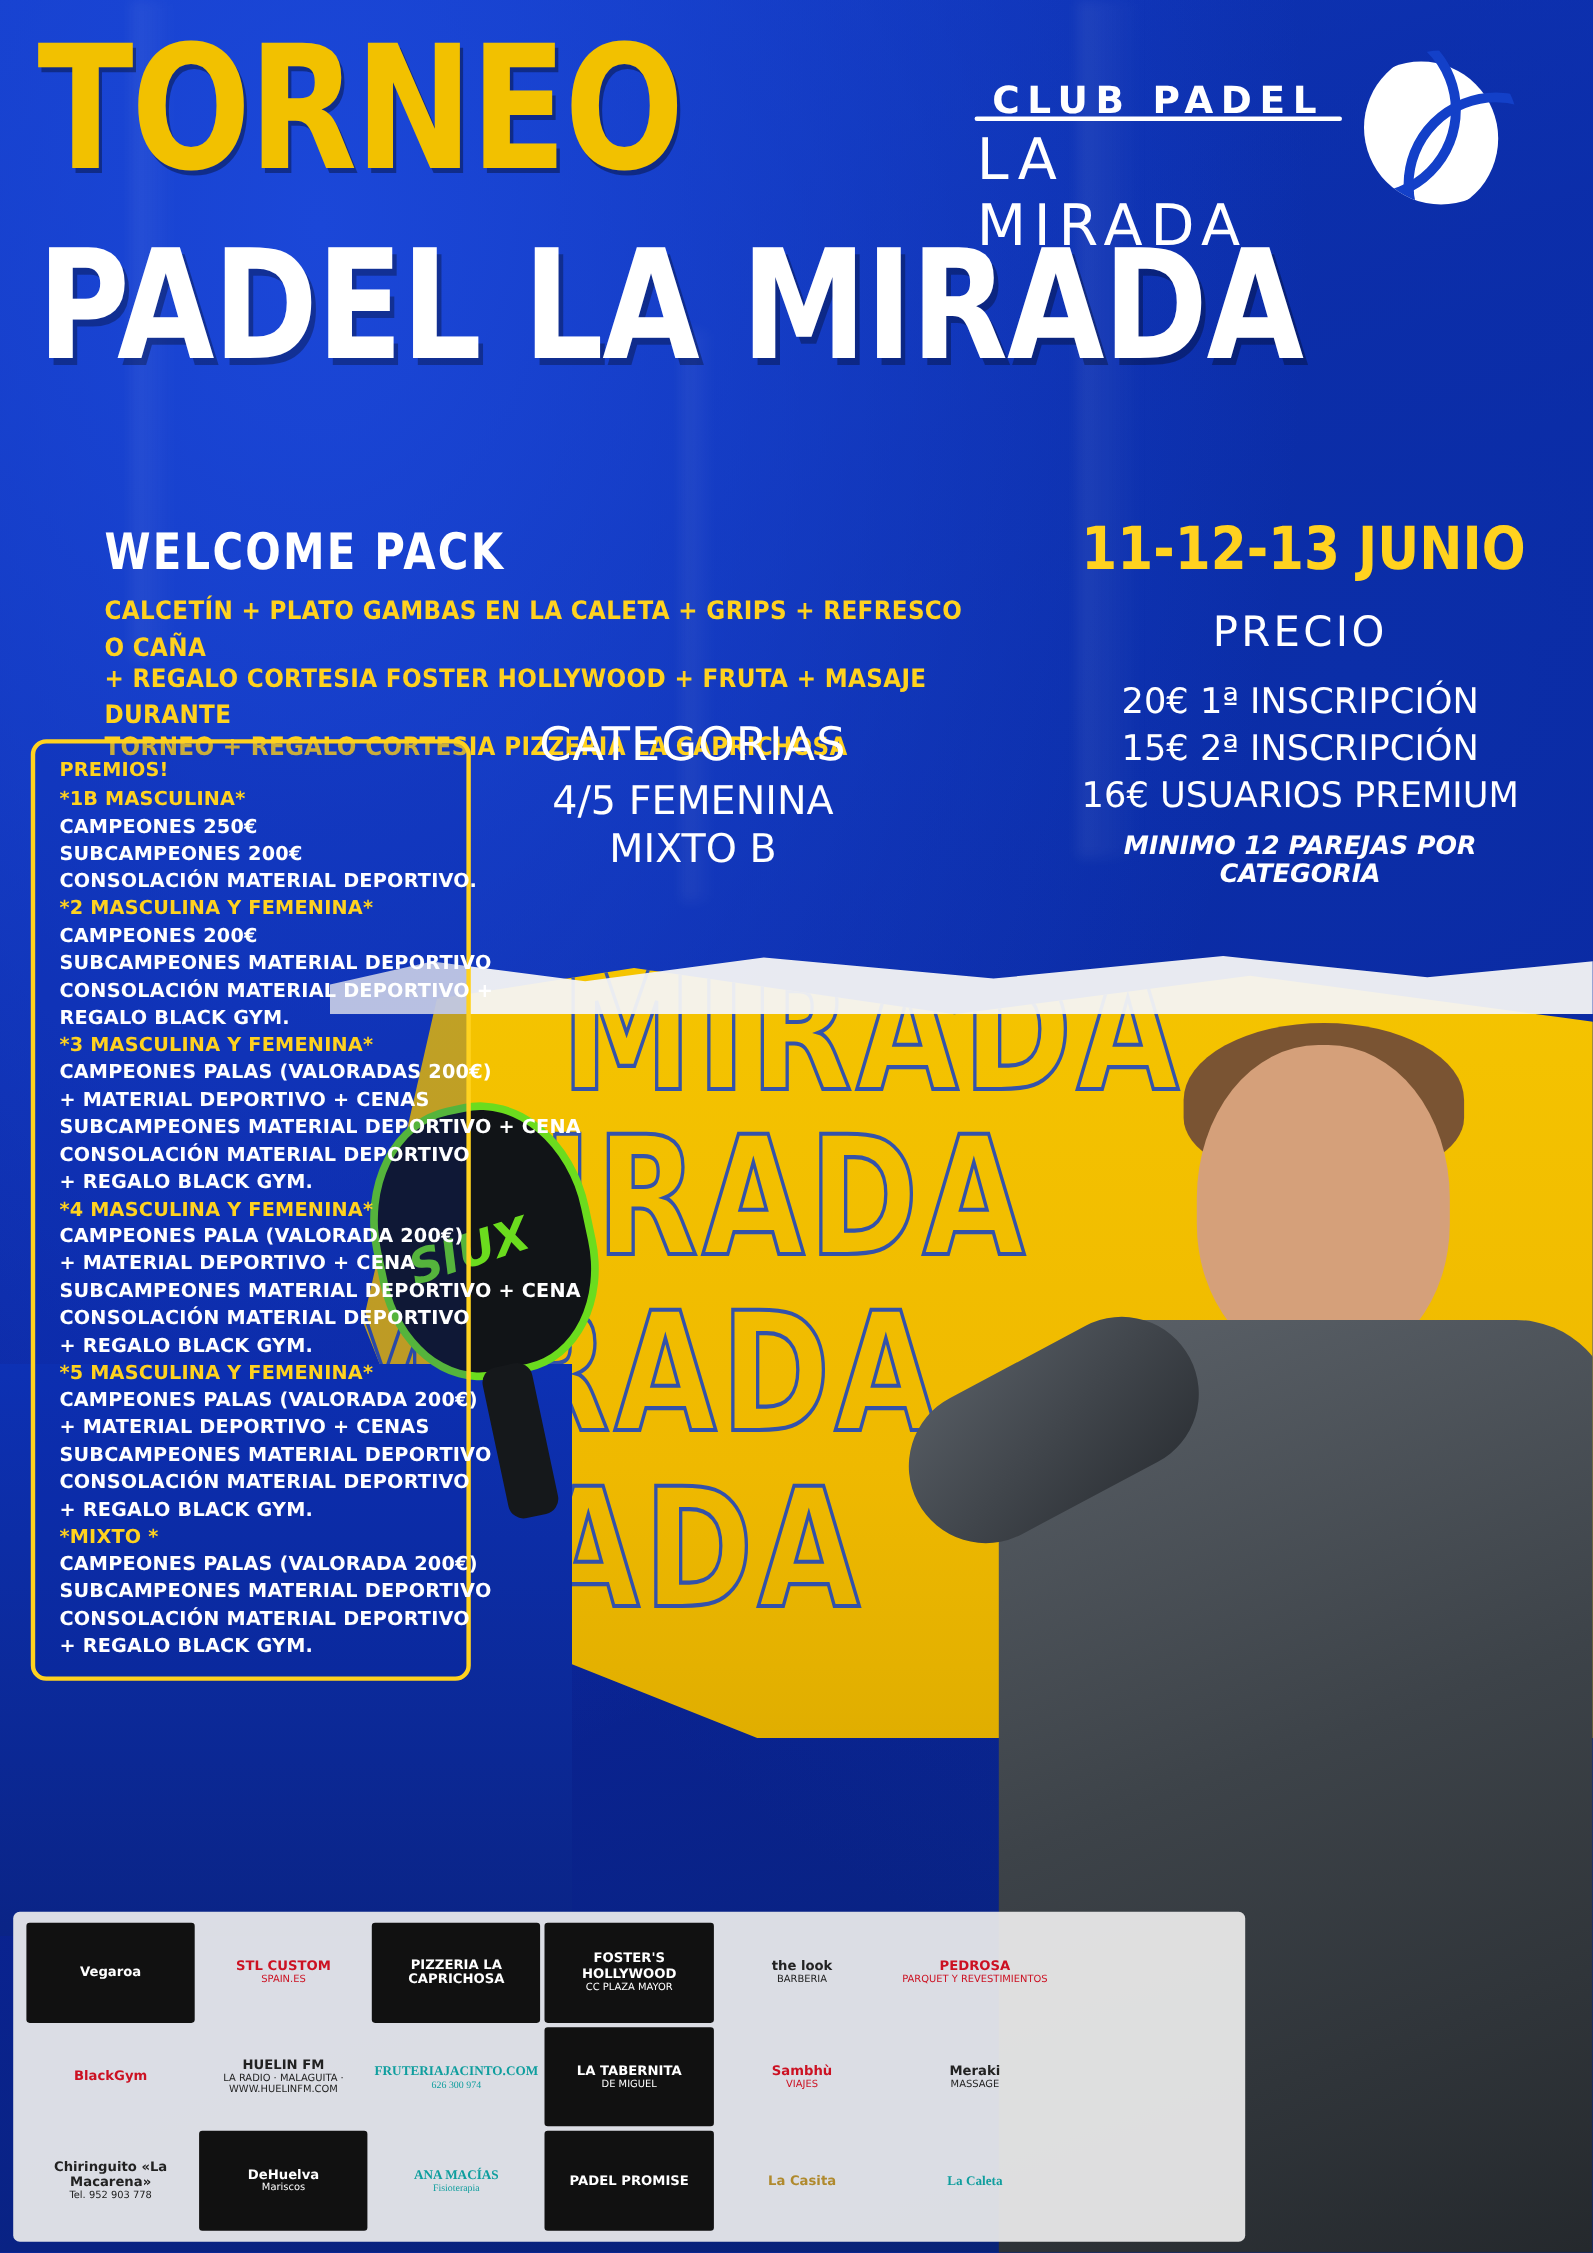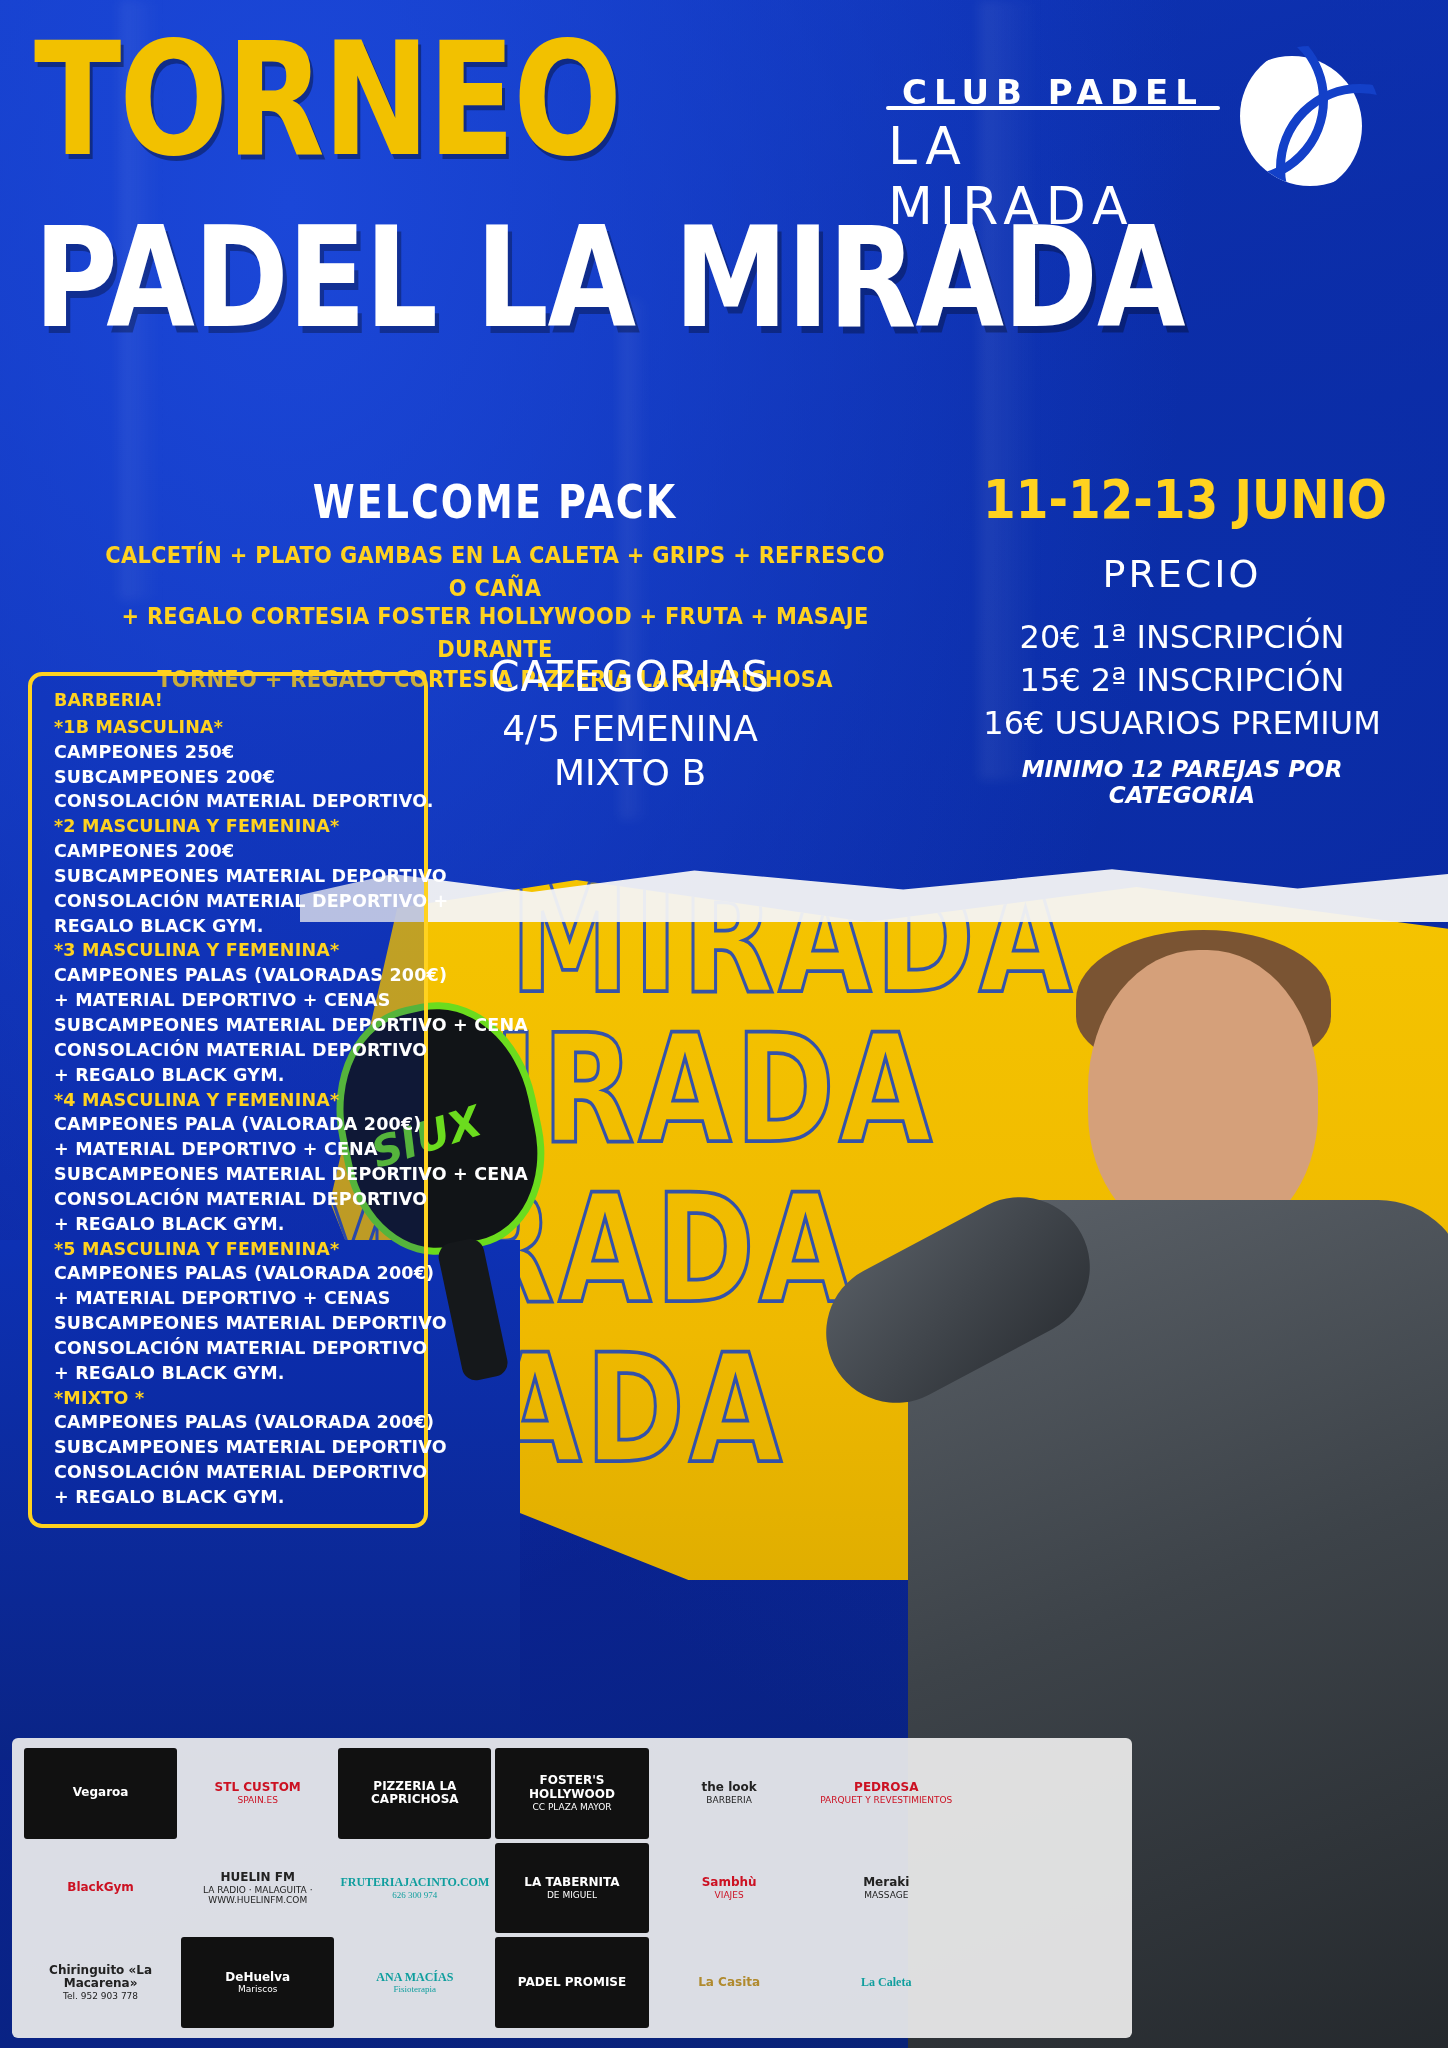--- a/index.html
+++ b/index.html
@@ -106,21 +106,21 @@
     top: -40px; left: -62px;
   }
   .ball:after { top: 28px; left: 54px; }
   .ball-clip { position:absolute; right:18px; top:10px; width:140px; height:140px; border-radius:50%; overflow:hidden; }
 
   
   .welcome {
     position: absolute;
     left: 95px; top: 480px;
     width: 800px;
-    text-align: center;
+    text-align: left;
     color: #fff;
   }
   .welcome h2 {
     font-family: "DejaVu Sans", sans-serif;
     font-size: 38px;
     font-weight: 700;
     letter-spacing: 2px;
     transform: scaleY(1.2);
     margin-bottom: 18px;
   }
@@ -400,21 +400,21 @@
   </div>
 
   <div class="racket">
     <div class="headp">
       <div class="brand">SIUX</div>
     </div>
     <div class="grip"></div>
   </div>
 
   <div class="premios">
-    <div class="ptitle">BARBERIA!</div>
+    <div class="ptitle">PREMIOS!</div>
     <div id="prize-lines">
         <div class="ln cat">*1B MASCULINA*</div>
         <div class="ln">CAMPEONES 250€</div>
         <div class="ln">SUBCAMPEONES 200€</div>
         <div class="ln">CONSOLACIÓN MATERIAL DEPORTIVO.</div>
         <div class="ln cat">*2 MASCULINA Y FEMENINA*</div>
         <div class="ln">CAMPEONES 200€</div>
         <div class="ln">SUBCAMPEONES MATERIAL DEPORTIVO</div>
         <div class="ln">CONSOLACIÓN MATERIAL DEPORTIVO +</div>
         <div class="ln">REGALO BLACK GYM.</div>

